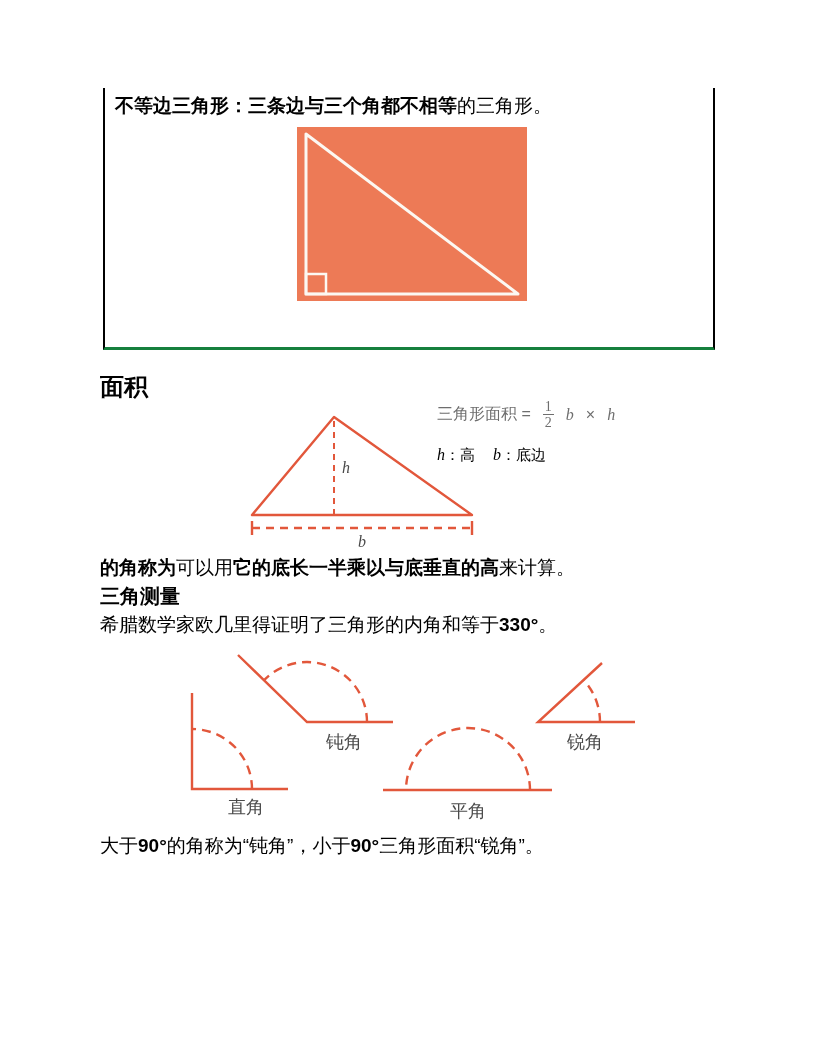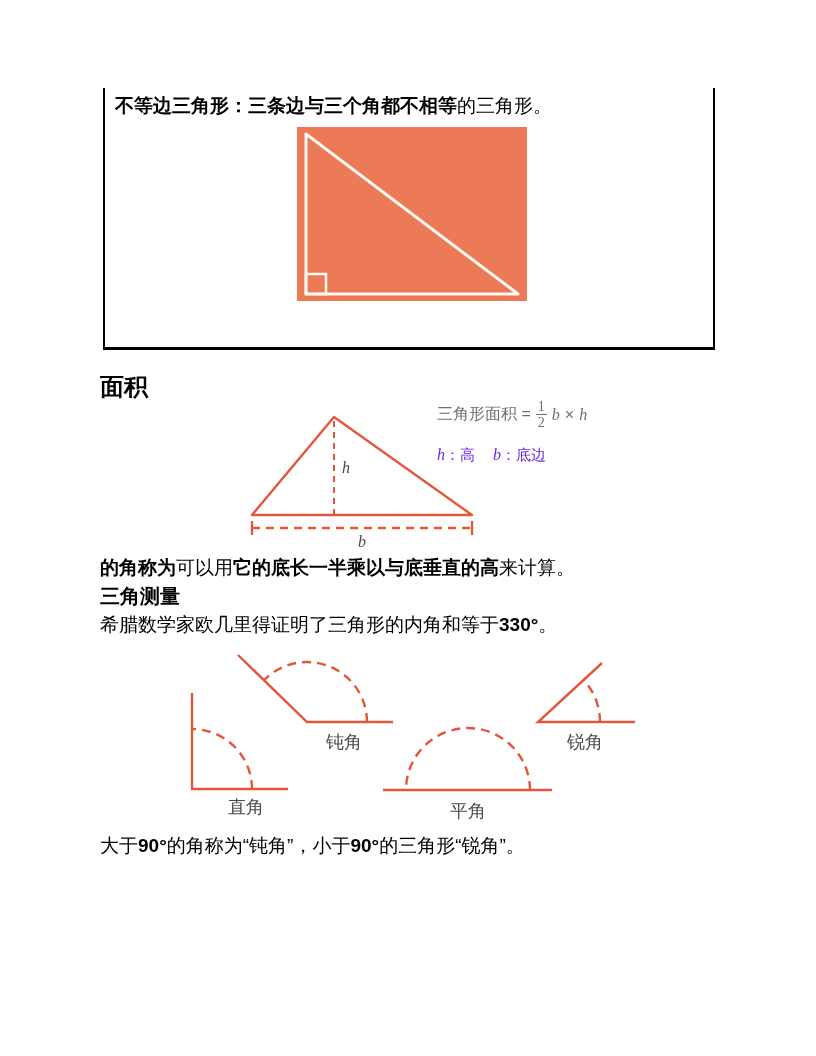--- a/index.html
+++ b/index.html
@@ -4,36 +4,36 @@
 <style>
   html,body{margin:0;padding:0;}
   body{
     width:816px;height:1056px;position:relative;background:#ffffff;
     font-family:"Liberation Sans",sans-serif;color:#000;overflow:hidden;
   }
   .abs{position:absolute;}
   
   .top-box{
     left:103px;top:88px;width:608px;height:259px;
-    border-left:2px solid #000;border-right:2px solid #000;border-bottom:3px solid #000000;
+    border-left:2px solid #000;border-right:2px solid #000;border-bottom:3px solid #15803d;
   }
   .box-line{position:absolute;left:10px;font-size:19px;line-height:23px;white-space:nowrap;}
   .b{font-weight:700;}
   .orange-rect{position:absolute;left:192px;top:39px;width:230px;height:174px;background:#ED7A56;}
   
   .h1{font-size:24px;font-weight:700;white-space:nowrap;}
   .h2{font-size:20px;font-weight:700;white-space:nowrap;}
   .para{font-size:19px;line-height:29px;white-space:nowrap;}
   
-  .formula-row{display:flex;align-items:center;gap:5px;color:#6e6e6e;font-size:16px;white-space:nowrap;}
+  .formula-row{display:flex;align-items:center;gap:12px;color:#6e6e6e;font-size:16px;white-space:nowrap;}
   .frac{display:inline-flex;flex-direction:column;align-items:center;
         font-family:"Liberation Serif",serif;font-size:14px;line-height:1.1;}
   .frac .den{border-top:1.3px solid #6e6e6e;padding:0 2px;}
   .mi{font-family:"Liberation Serif",serif;font-style:italic;font-size:16px;}
-  .formula-legend{color:#6d28d9;font-size:15px;white-space:nowrap;}
+  .formula-legend{color:#000000;font-size:15px;white-space:nowrap;}
   .legend-gap{display:inline-block;width:18px;}
   svg text{font-family:"Liberation Serif",serif;}
   .svg-cjk{font-family:"Liberation Sans",sans-serif;}
 </style>
 </head>
 <body>
 
 <div class="abs top-box">
   <div class="box-line" style="top:6px;">
     <span class="b">不等边三角形：三条边与三个角都不相等</span><span>的三角形。</span>
@@ -106,17 +106,17 @@
   </g>
 
   <g>
     <path d="M602,663 L538,722 L635,722" fill="none" stroke="#E2573B" stroke-width="2.4"></path>
     <path d="M600,722 A62,62 0 0 0 584.1,680.5" fill="none" stroke="#E2573B" stroke-width="2.4" stroke-dasharray="9,6"></path>
     <text class="svg-cjk" x="585" y="748" font-size="18" fill="#4a4a4a" text-anchor="middle">锐角</text>
   </g>
 </svg>
 
 <div class="abs para" style="left:100px;top:831px;">
-  <span>大于</span><span class="b">90°</span><span>的角称为“钝角”，小于</span><span class="b">90°</span><span>的三角形“锐角”。</span>
+  <span>大于</span><span class="b">90°</span><span>的角称为“钝角”，小于</span><span class="b">90°</span><span>三角形面积“锐角”。</span>
 </div>
 
 <div class="abs para" style="left:100px;top:860px;">
 </div>
 
 </body></html>

